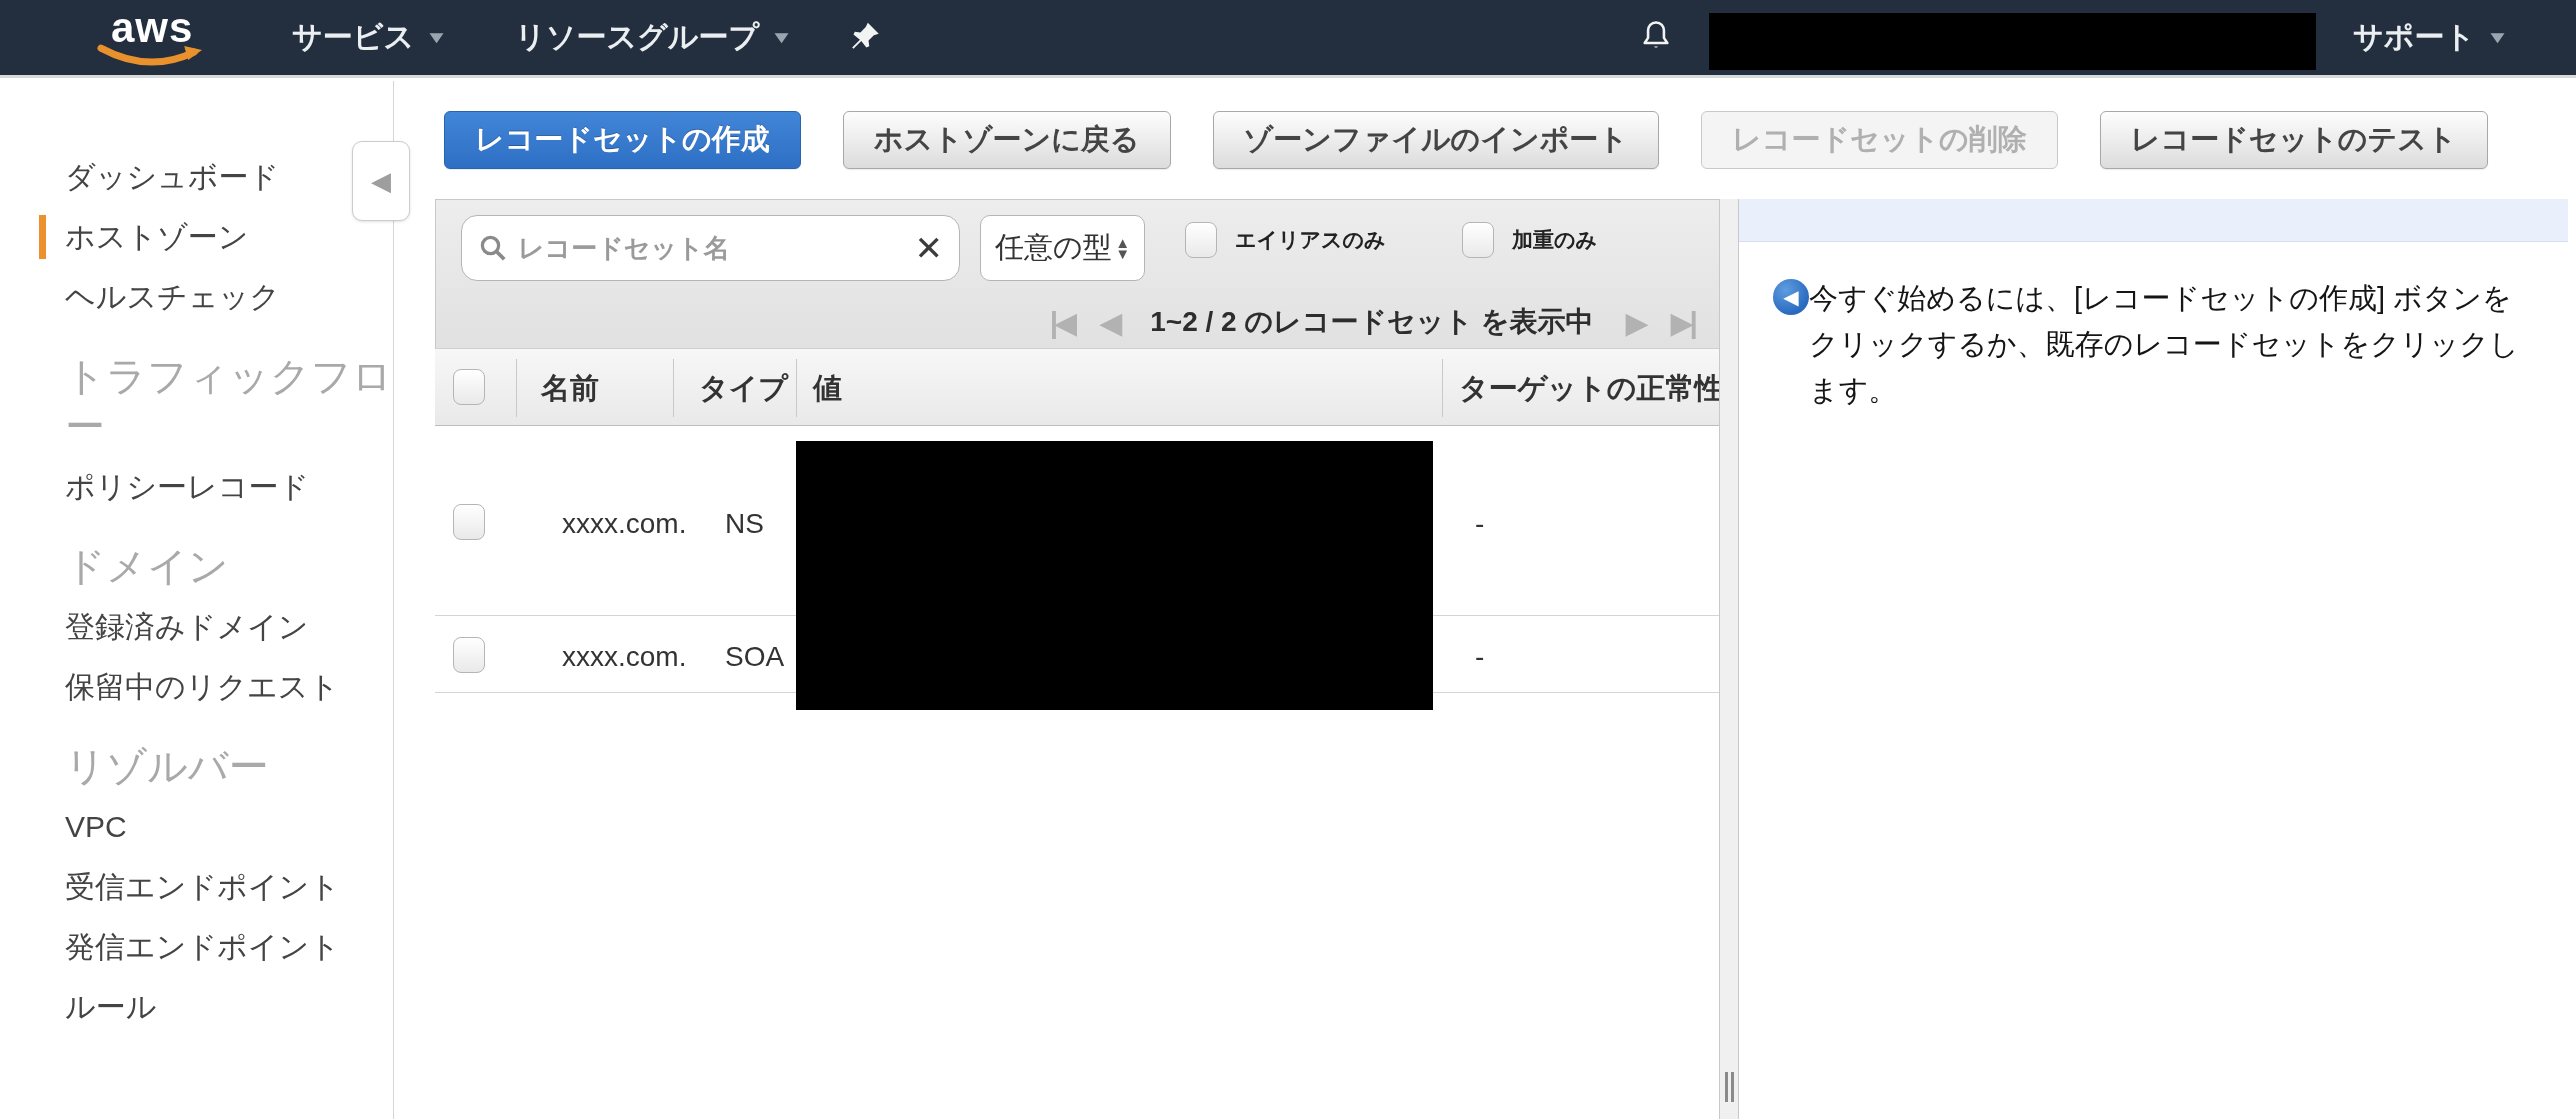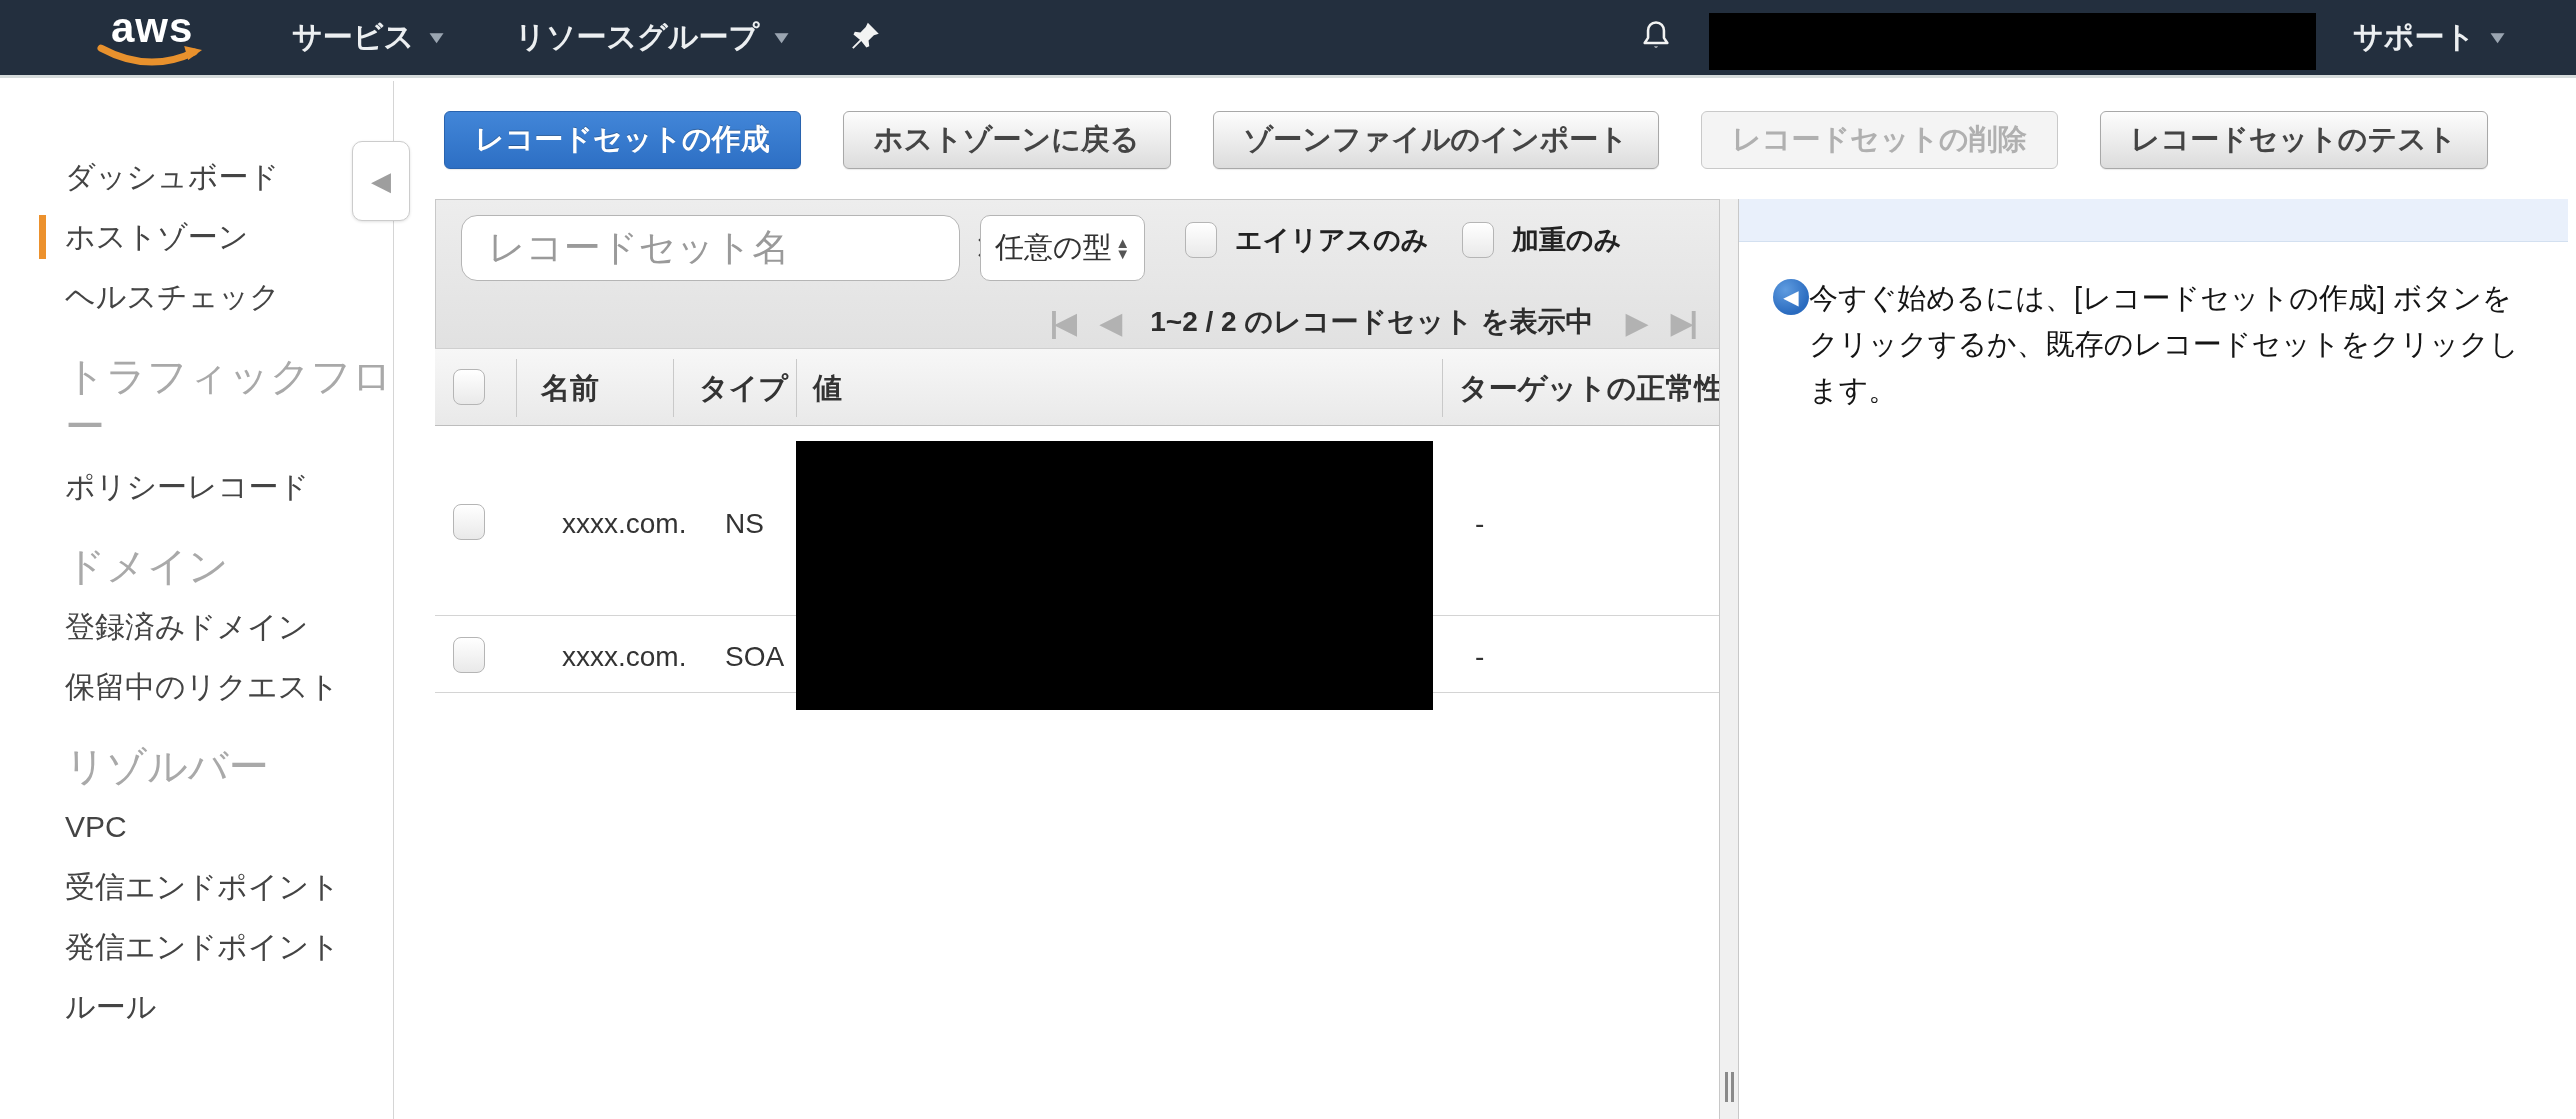--- a/index.html
+++ b/index.html
@@ -80,38 +80,38 @@
   .toolbar {
     position:absolute; left:0; top:0; width:1286px; height:149px;
     background:linear-gradient(#ededed,#e1e1e1); border:1px solid #c8c8c8; border-bottom:none;
   }
   .searchbox {
     position:absolute; left:25px; top:15px; width:499px; height:66px;
     background:#fff; border:1px solid #b5b5b5; border-radius:16px;
     display:flex; align-items:center; padding:0 16px; gap:10px;
   }
   .searchbox input {
-    flex:1; border:none; outline:none; font-size:37px; color:#15803d; font-family:inherit; background:transparent;
+    flex:1; border:none; outline:none; font-size:26px; color:#15803d; font-family:inherit; background:transparent;font-weight:bold;
   }
   .searchbox input::placeholder { color:#9a9a9a; }
   .clear-x { font-size:34px; font-weight:bold; color:#3c3c3c; cursor:pointer; line-height:1; }
   .type-select {
     position:absolute; left:544px; top:15px; width:165px; height:66px;
     background:#fff; border:1px solid #b5b5b5; border-radius:10px; cursor:pointer;
     display:flex; align-items:center; justify-content:space-between; padding:0 14px;
     font-size:29px; color:#333;
   }
   .spinner { display:flex; flex-direction:column; line-height:11px; font-size:15px; color:#555; }
   .filter-check { position:absolute; top:22px; display:flex; align-items:center; gap:18px; }
   .fc1 { left:749px; } .fc2 { left:1026px;justify-content:flex-end; }
   .checkbox {
     width:32px; height:36px; border:1px solid #b5b5b5; border-radius:8px;
     background:linear-gradient(#ffffff,#e9e9e9); cursor:pointer;
   }
-  .check-label { font-size:27px; font-weight:bold; color:#222; white-space:nowrap; }
+  .check-label { font-size:21px; font-weight:bold; color:#222; white-space:nowrap; }
   .pager {
     position:absolute; right:26px; top:94px; display:flex; align-items:center; gap:26px;
   }
   .pg-ico { color:#b2b2b2; font-size:30px; font-weight:bold; cursor:default; letter-spacing:-4px; }
   .pager-text { font-size:28px; font-weight:bold; color:#2d2d2d; margin:9px 6px; white-space:nowrap; }
 
   
   .thead {
     position:absolute; left:0; top:149px; width:1286px; height:78px;
     background:linear-gradient(#f7f7f7,#e9e9e9);

